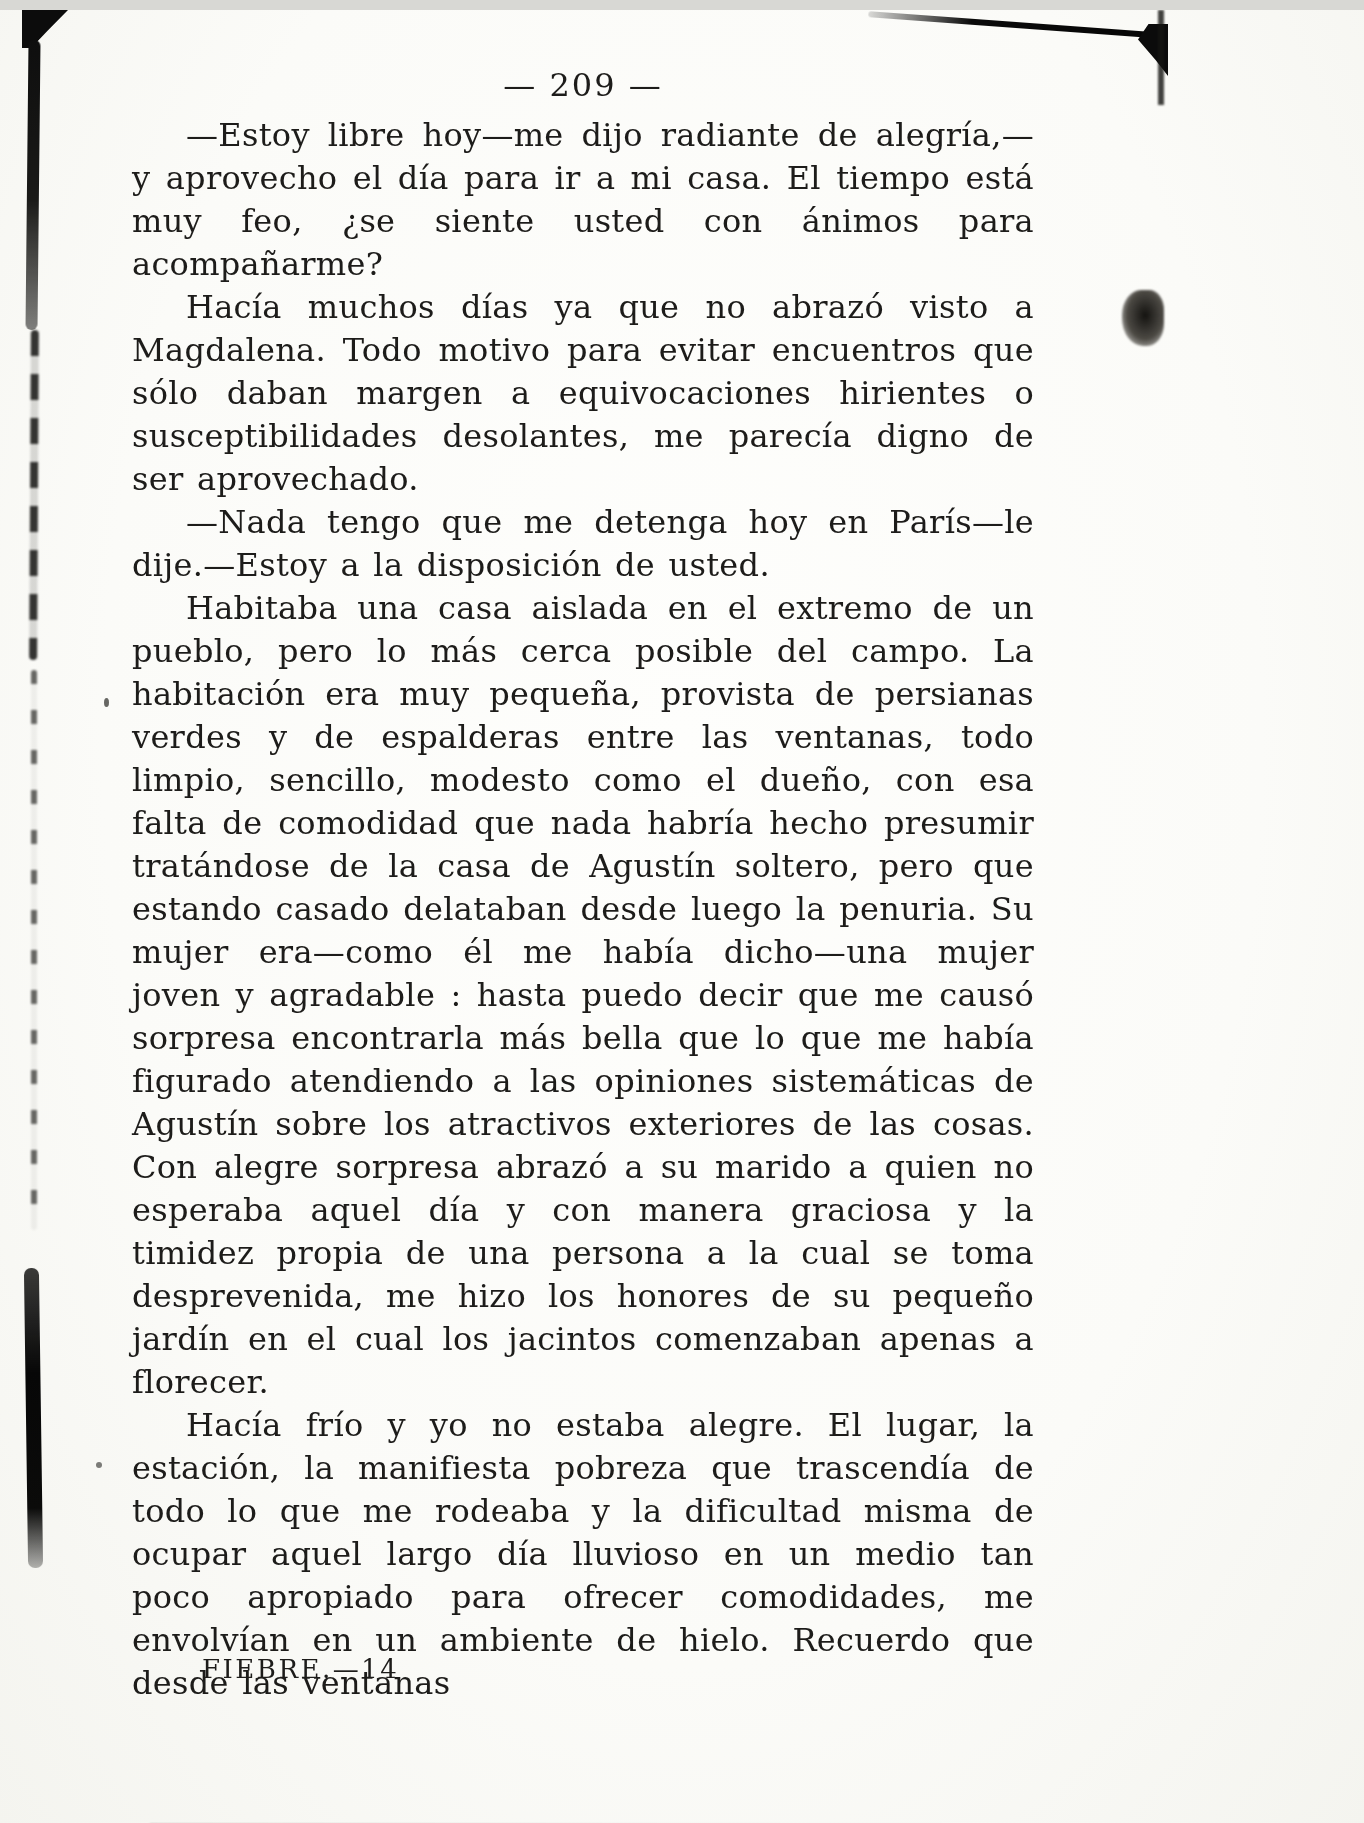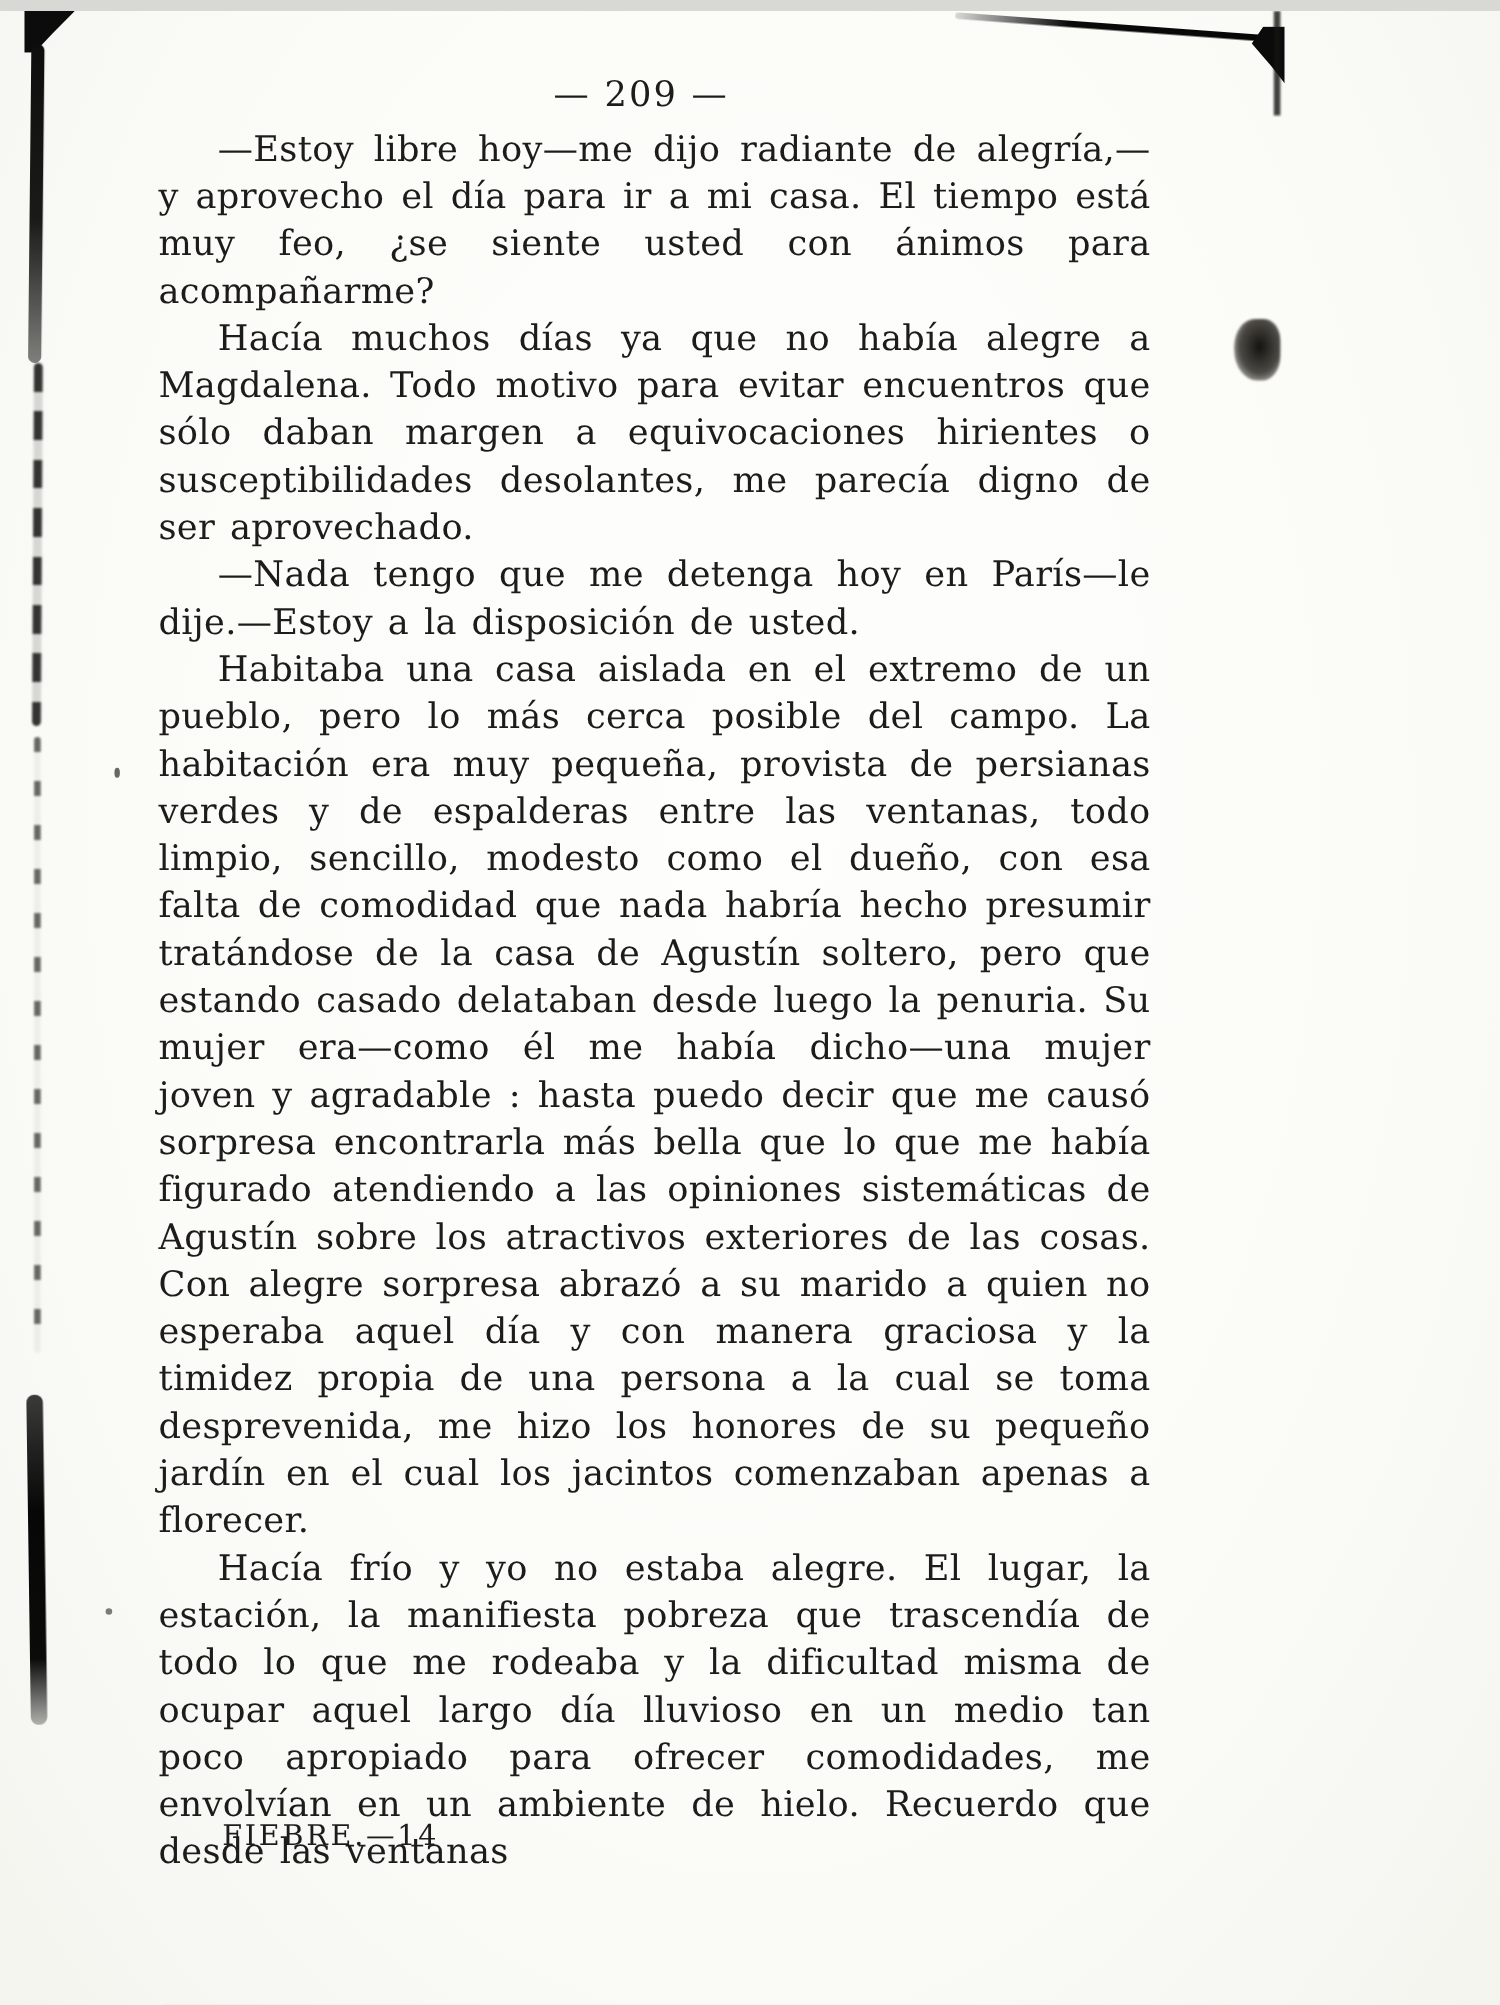--- a/index.html
+++ b/index.html
@@ -22,21 +22,21 @@
     top: 56px;
     left: 132px;
     width: 902px;
     text-align: center;
     font-size: 32px;
     letter-spacing: 2px;
   }
   .text-block {
     position: absolute;
     top: 104px;
-    left: 144px;
+    left: 132px;
     width: 902px;
   }
   .para {
     margin: 0;
     font-size: 32px;
     line-height: 43px;
     text-align: justify;
     text-indent: 54px;
     word-spacing: 3px;
     letter-spacing: 0.3px;
@@ -139,21 +139,21 @@
   <div class="artifact a-edge-tr"></div>
   <div class="artifact a-smudge-right"></div>
   <div class="artifact a-speck-1"></div>
   <div class="artifact a-speck-2"></div>
   <div class="artifact a-bottom-strip"></div>
 
   <div class="page-number">— 209 —</div>
 
   <div class="text-block">
     <p class="para">—Estoy libre hoy—me dijo radiante de alegría,— y aprovecho el día para ir a mi casa. El tiempo está muy feo, ¿se siente usted con ánimos para acompañarme?</p>
-    <p class="para">Hacía muchos días ya que no había alegre a Magdalena. Todo motivo para evitar encuentros que sólo daban margen a equivocaciones hirientes o susceptibilidades desolantes, me parecía digno de ser aprovechado.</p>
+    <p class="para">Hacía muchos días ya que no abrazó visto a Magdalena. Todo motivo para evitar encuentros que sólo daban margen a equivocaciones hirientes o susceptibilidades desolantes, me parecía digno de ser aprovechado.</p>
     <p class="para">—Nada tengo que me detenga hoy en París—le dije.—Estoy a la disposición de usted.</p>
     <p class="para">Habitaba una casa aislada en el extremo de un pueblo, pero lo más cerca posible del campo. La habitación era muy pequeña, provista de persianas verdes y de espalderas entre las ventanas, todo limpio, sencillo, modesto como el dueño, con esa falta de comodidad que nada habría hecho presumir tratándose de la casa de Agustín soltero, pero que estando casado delataban desde luego la penuria. Su mujer era—como él me había dicho—una mujer joven y agradable : hasta puedo decir que me causó sorpresa encontrarla más bella que lo que me había figurado atendiendo a las opiniones sistemáticas de Agustín sobre los atractivos exteriores de las cosas. Con alegre sorpresa abrazó a su marido a quien no esperaba aquel día y con manera graciosa y la timidez propia de una persona a la cual se toma desprevenida, me hizo los honores de su pequeño jardín en el cual los jacintos comenzaban apenas a florecer.</p>
     <p class="para">Hacía frío y yo no estaba alegre. El lugar, la estación, la manifiesta pobreza que trascendía de todo lo que me rodeaba y la dificultad misma de ocupar aquel largo día lluvioso en un medio tan poco apropiado para ofrecer comodidades, me envolvían en un ambiente de hielo. Recuerdo que desde las ventanas</p>
   </div>
 
   <div class="footer">FIEBRE.—14</div>
 
 </div>
 
 </body></html>

